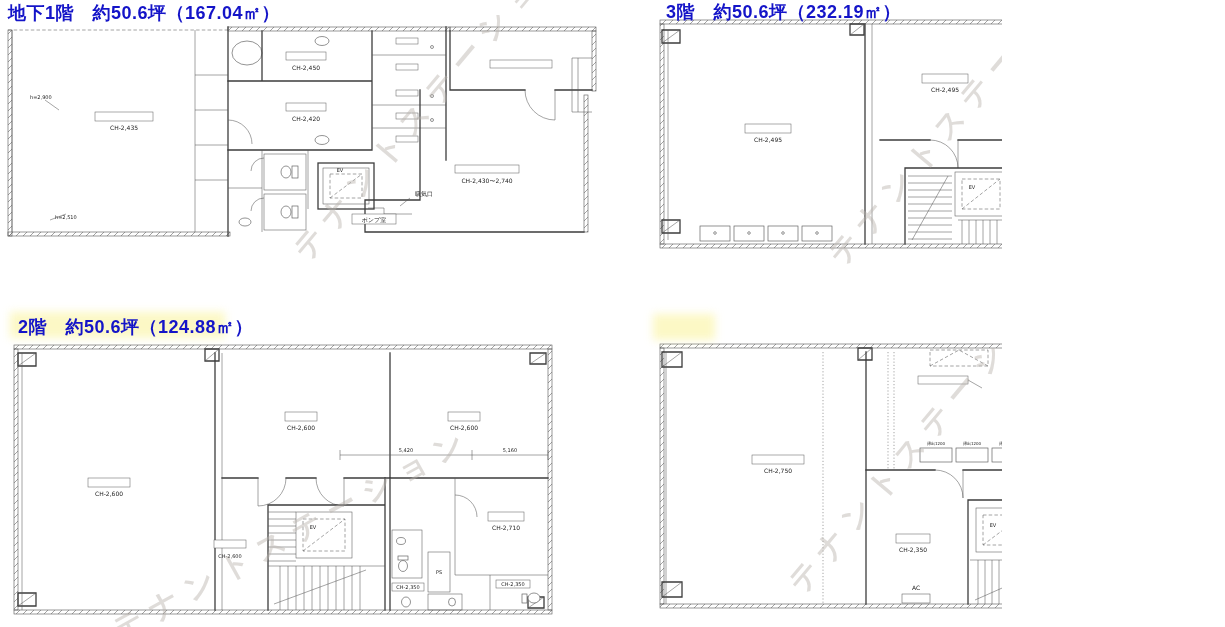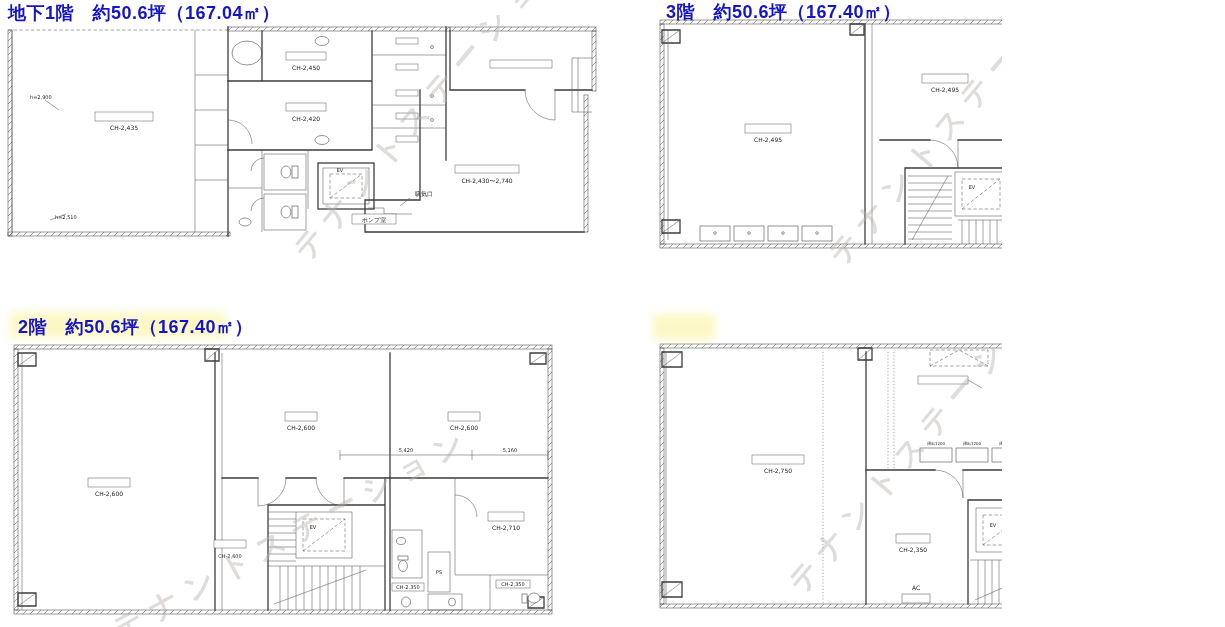--- a/index.html
+++ b/index.html
@@ -295,20 +295,20 @@
       <path class="t" d="M1175,530 V554 M1190,530 V554 M1160,554 L1175,530 M1175,554 L1190,530 M1190,554 L1206,530"></path>
       <rect class="t" x="1144" y="568" width="62" height="26"></rect>
       <path class="t" d="M1164,568 V594 M1184,568 V594 M1144,594 L1164,568 M1164,594 L1184,568 M1184,594 L1206,568"></path>
     </g>
   </svg>
 
   <div class="hl" style="left:10px;top:312px;width:215px;height:26px;"></div>
   <div class="hl" style="left:653px;top:314px;width:62px;height:26px;"></div>
 
   <div class="floor-title" style="left:8px;top:1px;">地下1階　約50.6坪（167.04㎡）</div>
-  <div class="floor-title" style="left:666px;top:0px;">3階　約50.6坪（167.40㎡）</div>
-  <div class="floor-title" style="left:18px;top:315px;">2階　約50.6坪（167.40㎡）</div>
+  <div class="floor-title" style="left:666px;top:0px;">3階　約50.6坪（232.19㎡）</div>
+  <div class="floor-title" style="left:18px;top:315px;">2階　約50.6坪（124.88㎡）</div>
 
   <div class="wm" style="left:300px;top:235px;transform:rotate(-50deg);">テナントステーション</div>
   <div class="wm" style="left:835px;top:240px;transform:rotate(-50deg);">テナントステーション</div>
   <div class="wm" style="left:115px;top:612px;transform:rotate(-29deg);">テナントステーション</div>
   <div class="wm" style="left:795px;top:568px;transform:rotate(-50deg);">テナントステーション</div>
 </div>
 
 </body></html>

